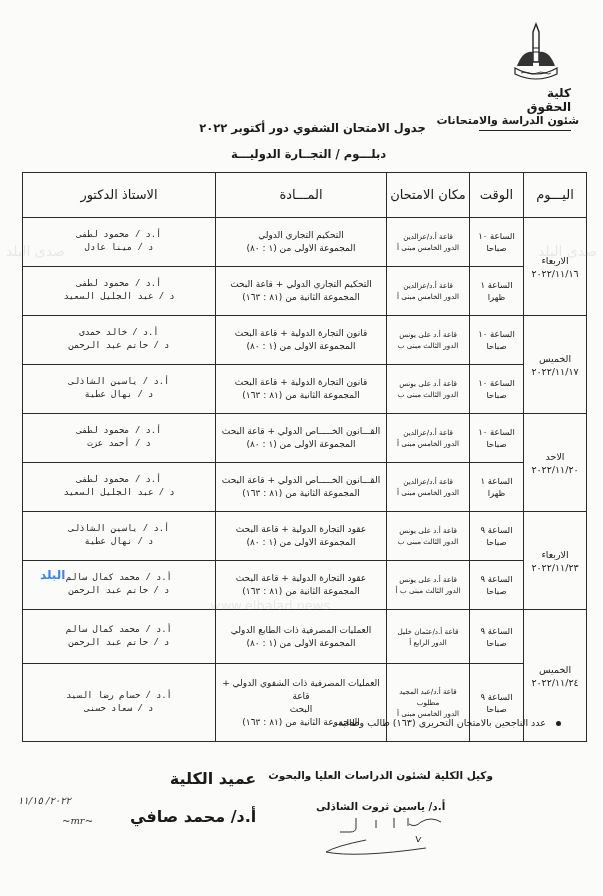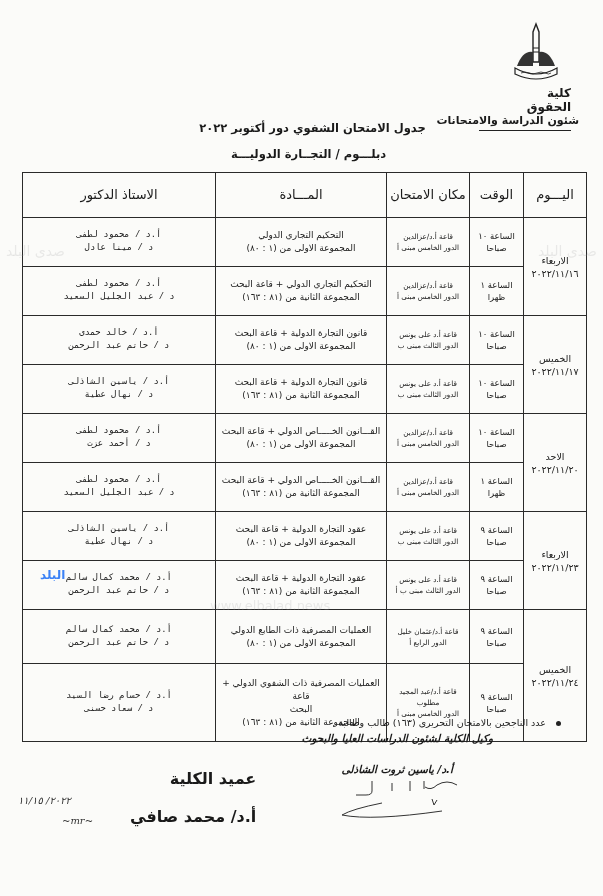--- a/index.html
+++ b/index.html
@@ -19,21 +19,21 @@
   td, th { border:1.3px solid #2a2a2a; text-align:center; vertical-align:middle; font-size:8.6px; line-height:12px; padding:2px 3px; font-weight:normal; }
   th { height:40px; font-size:13px; }
   td.day { font-size:9.5px; line-height:13px; }
   td.time { font-size:8.5px; line-height:12px; }
   td.place { font-size:7.2px; line-height:11px; }
   td.subject { font-size:9px; line-height:13px; }
   td.prof { font-size:8.8px; line-height:13px;font-family:Liberation Mono, monospace; }
   .r-std td { height:44px; }
   .notes { position:absolute; top:713px; right:42px; direction:rtl; font-size:9.5px; font-weight:normal; line-height:19px;text-align:center; }
   .notes .bullet { display:inline-block; width:5px; height:5px; background:#222; border-radius:50%; margin-left:10px; vertical-align:middle; }
-  .sig-right { position:absolute; top:732px; right:110px; text-align:center; font-size:10.5px; font-weight:bold;font-style:italic; }
+  .sig-right { position:absolute; top:769px; right:110px; text-align:center; font-size:10.5px; font-weight:bold; }
   .sig-right .name { margin-top:19px; }
   .sig-left { position:absolute; top:769px; left:130px; text-align:right; font-size:16px; font-weight:bold; }
   .sig-left .name { margin-top:19px; }
   .handwrite { position:absolute; font-family:"DejaVu Serif", serif; font-style:italic; font-size:10px; color:#333; }
   .wm { position:absolute; color:rgba(150,150,150,0.18); font-size:14px; }
 </style>
 </head>
 <body>
 
 <div class="page">

